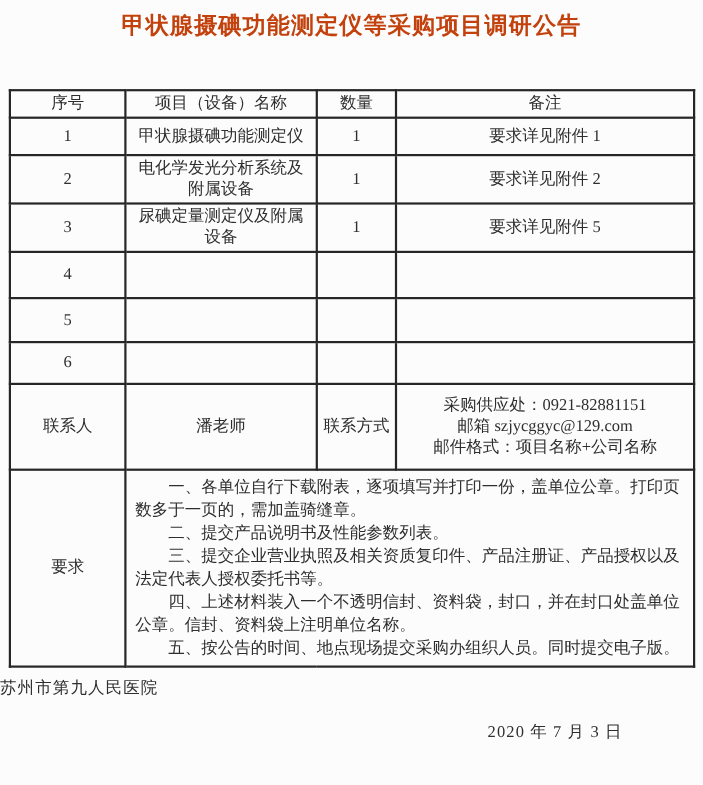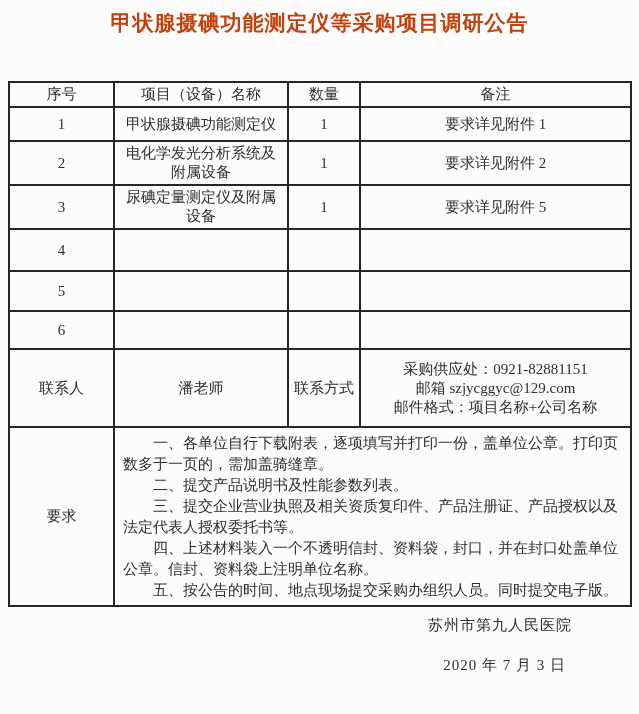--- a/index.html
+++ b/index.html
@@ -68,21 +68,20 @@
     margin: 0;
     text-indent: 2em;
     font-size: 15px;
     line-height: 21px;
   }
   .two-line div, .three-line div {
     line-height: 19px;
   }
   .footer-issuer {
     margin-top: 9px;
-    text-align: right;
     padding-right: 67px;
     font-size: 15px;
     letter-spacing: 1px;
   }
   .footer-date {
     margin-top: 21px;
     text-align: right;
     padding-right: 73px;
     font-size: 15px;
     letter-spacing: 1px;

